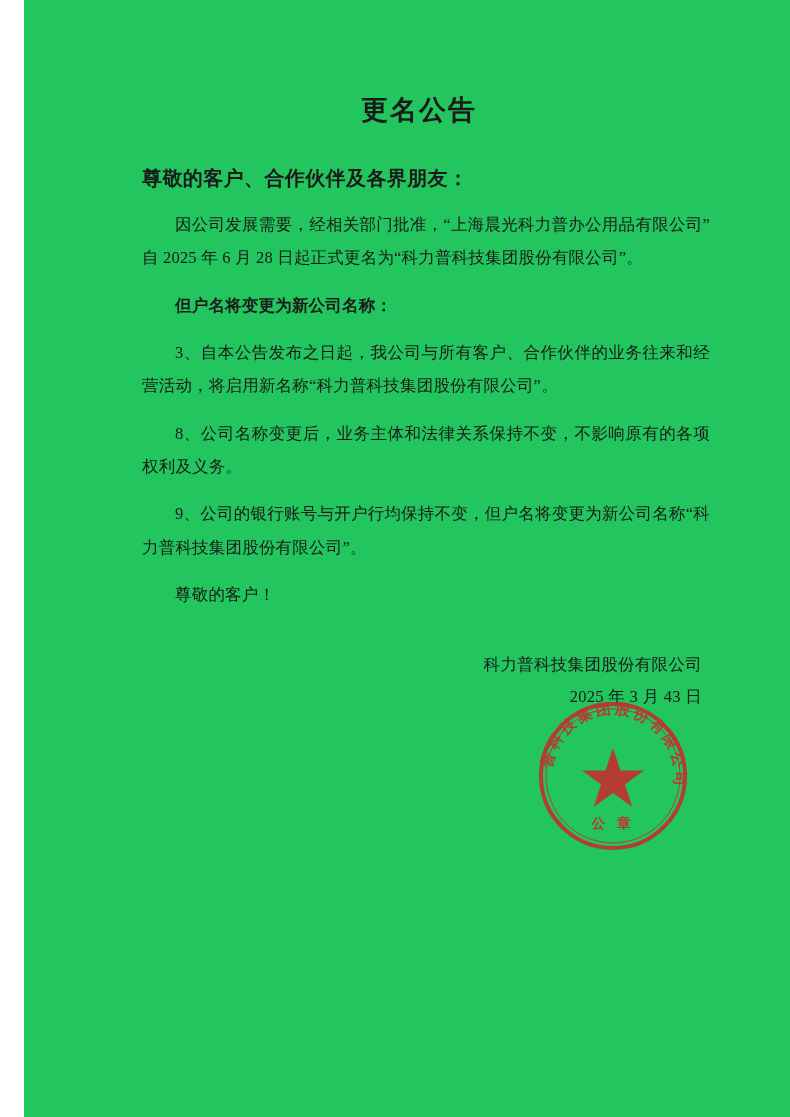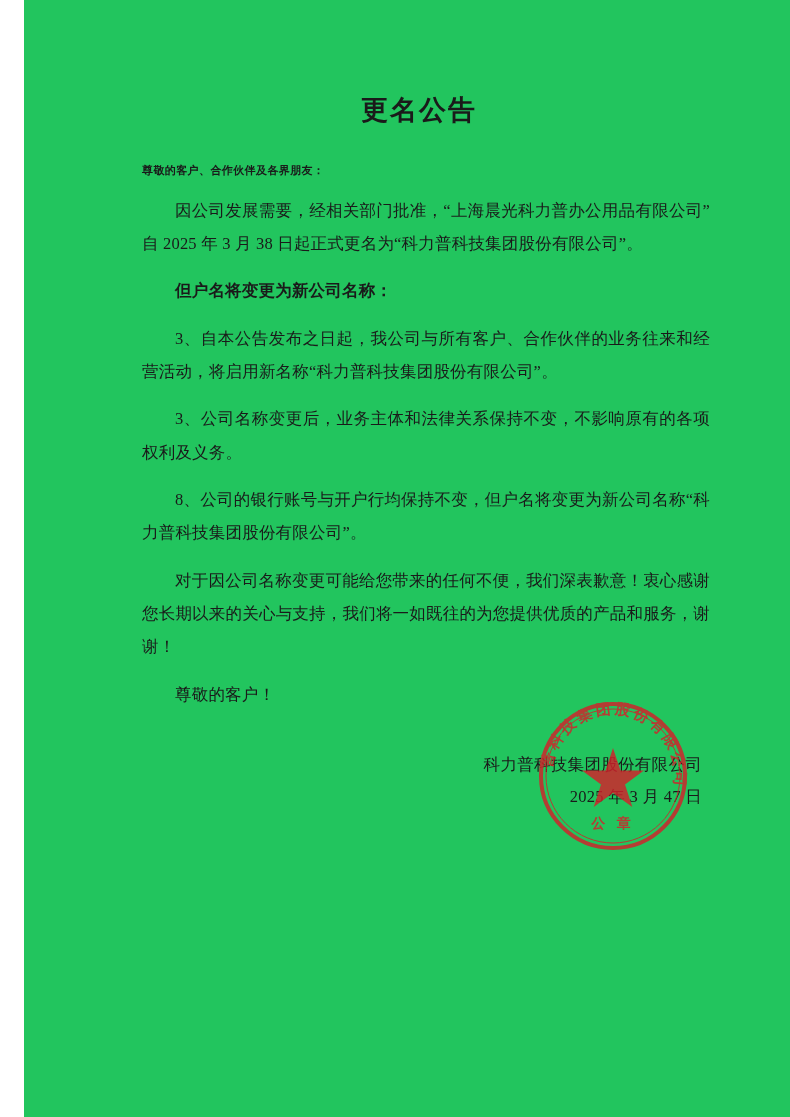--- a/index.html
+++ b/index.html
@@ -29,21 +29,21 @@
     font-weight: bold;
     letter-spacing: 2px;
     margin: 0;
     padding-top: 92px;
     font-family: "Liberation Serif", "DejaVu Serif", serif;
   }
   .body-wrap {
     padding: 0 104px 0 118px;
   }
   .salutation {
-    font-size: 11px;
+    font-size: 20px;
     font-weight: bold;
     margin-top: 34px;
     line-height: 1.6;
     letter-spacing: 0.4px;
   }
   p.para {
     font-size: 16.5px;
     line-height: 2.02;
     margin: 14px 0 0 0;
     text-align: justify;
@@ -82,37 +82,36 @@
 <body>
 
 <div class="page">
 
   <h1 class="doc-title">更名公告</h1>
 
   <div class="body-wrap">
 
     <div class="salutation">尊敬的客户、合作伙伴及各界朋友：</div>
 
-    <p class="para">因公司发展需要，经相关部门批准，“上海晨光科力普办公用品有限公司”自 2025 年 3 月 38 日起正式更名为“科力普科技集团股份有限公司”。</p>
+    <p class="para">因公司发展需要，经相关部门批准，“上海晨光科力普办公用品有限公司”自 2025 年 6 月 28 日起正式更名为“科力普科技集团股份有限公司”。</p>
 
     <p class="para bold">但户名将变更为新公司名称：</p>
 
     <p class="para">3、自本公告发布之日起，我公司与所有客户、合作伙伴的业务往来和经营活动，将启用新名称“科力普科技集团股份有限公司”。</p>
 
-    <p class="para">3、公司名称变更后，业务主体和法律关系保持不变，不影响原有的各项权利及义务。</p>
+    <p class="para">8、公司名称变更后，业务主体和法律关系保持不变，不影响原有的各项权利及义务。</p>
 
-    <p class="para">8、公司的银行账号与开户行均保持不变，但户名将变更为新公司名称“科力普科技集团股份有限公司”。</p>
+    <p class="para">9、公司的银行账号与开户行均保持不变，但户名将变更为新公司名称“科力普科技集团股份有限公司”。</p>
 
-    <p class="para">对于因公司名称变更可能给您带来的任何不便，我们深表歉意！衷心感谢您长期以来的关心与支持，我们将一如既往的为您提供优质的产品和服务，谢谢！</p>
 
     <p class="para notice-final">尊敬的客户！</p>
 
     <div class="signature-block">
       <div class="sig-line">科力普科技集团股份有限公司</div>
-      <div class="sig-line">2025 年 3 月 47 日</div>
+      <div class="sig-line">2025 年 3 月 43 日</div>
     </div>
 
   </div>
 
   <div class="stamp">
     <svg width="168" height="168" viewBox="0 0 168 168" xmlns="http://www.w3.org/2000/svg">
       <defs>
         <path id="ringpath" d="M 84,84 m -62,0 a 62,62 0 1,1 124,0 a 62,62 0 1,1 -124,0"></path>
       </defs>
       <g opacity="0.82">

